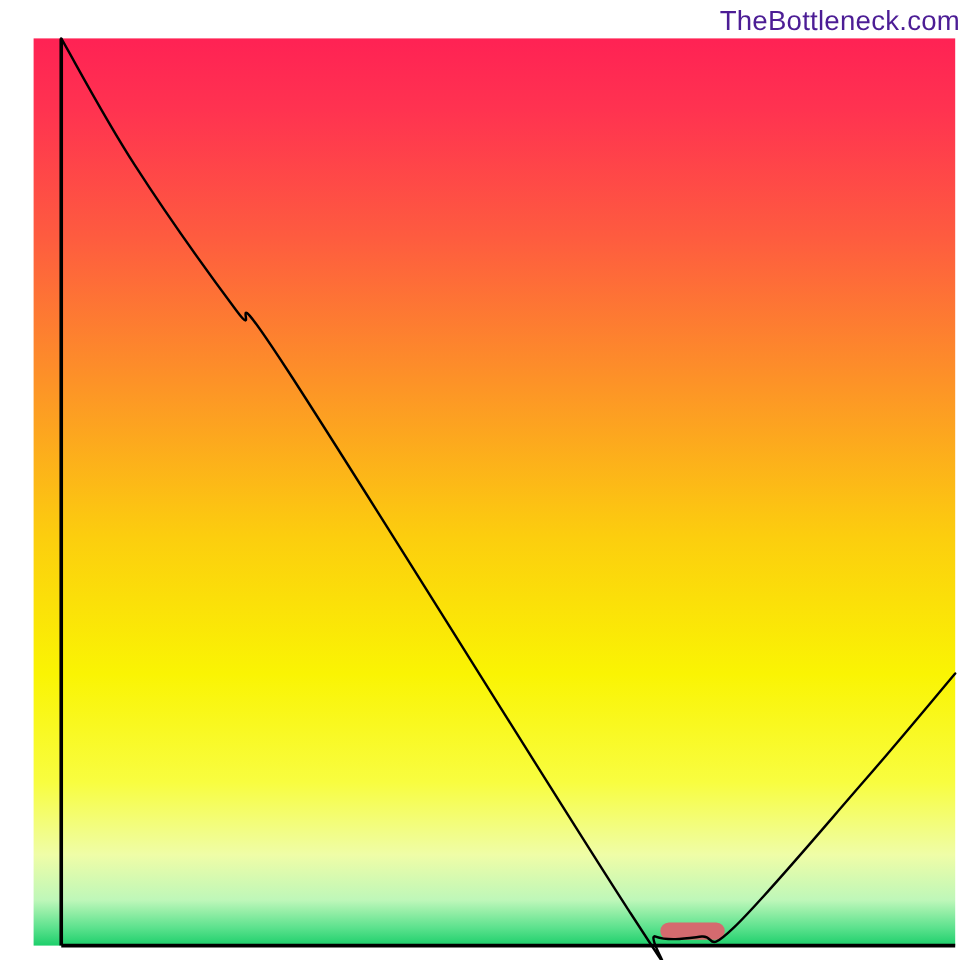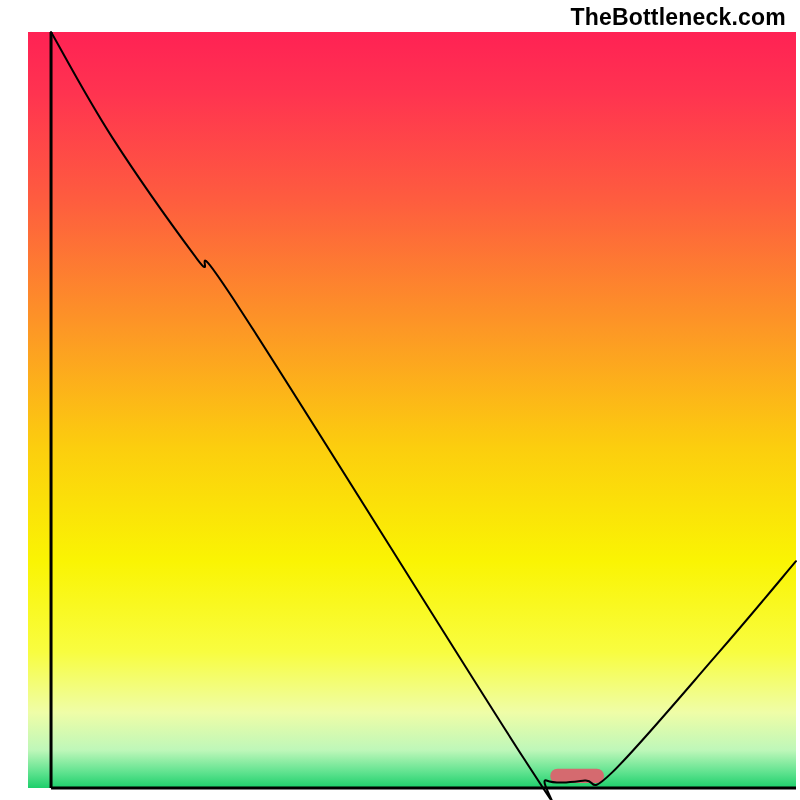--- a/index.html
+++ b/index.html
@@ -12,24 +12,24 @@
     overflow: hidden;
   }
   .chart-wrap {
     position: relative;
     width: 800px;
     height: 800px;
   }
   .watermark {
     position: absolute;
     top: 4px;
-    right: 14px;
+    right: 0;
     font-size: 23px;
-    font-weight: 700;
-    color: #000000;
+    font-weight: 400;
+    color: #4c1d95;
     letter-spacing: 0.2px;
     user-select: none;
   }
   svg {
     display: block;
   }
 </style>
 </head>
 <body>
 

